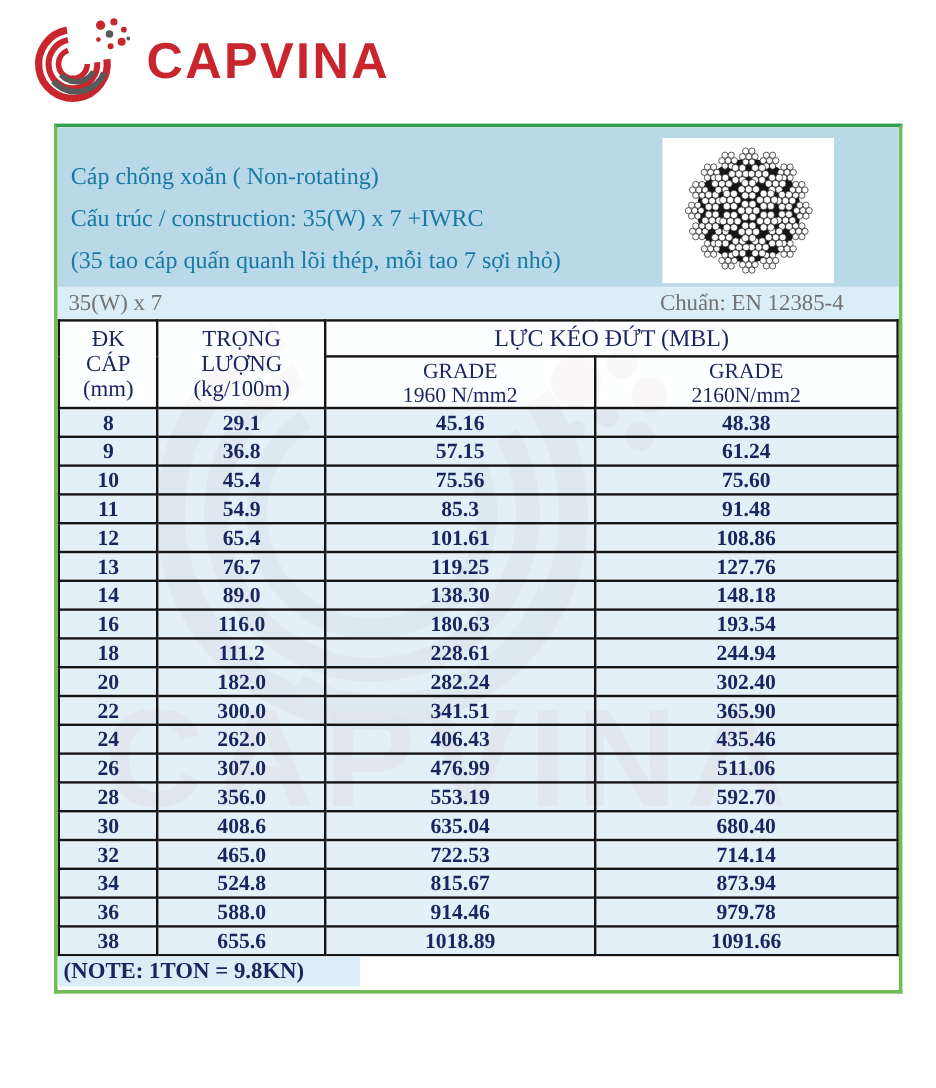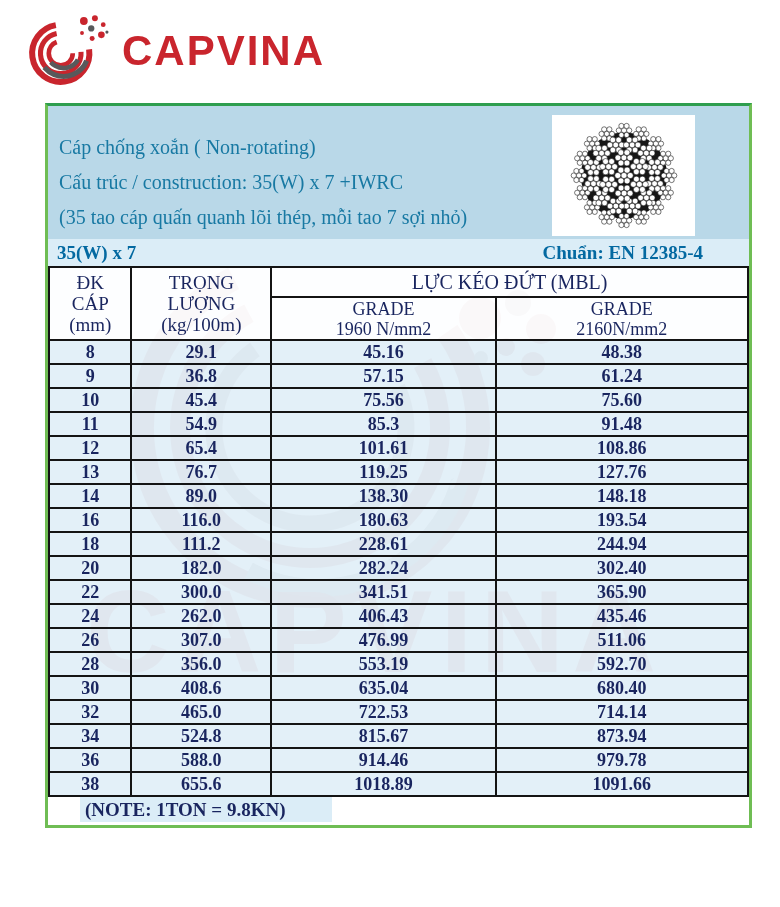--- a/index.html
+++ b/index.html
@@ -21,36 +21,36 @@
 
   
   .intro{position:relative;height:133px;background:#b9d8e8;}
   .intro-lines{padding:24px 0 0 11px;color:#1879a3;font-size:20px;line-height:35px;}
   .intro-lines p{margin:0;}
   .rope-box{position:absolute;left:504px;top:9px;width:143px;height:121px;background:#fff;
             display:flex;align-items:center;justify-content:center;}
 
   
   .band{height:27px;background:rgba(216,236,246,0.92);display:flex;align-items:center;
-        justify-content:space-between;font-weight:bold;font-size:19px;color:#0369a1;
+        justify-content:space-between;font-weight:normal;font-size:19px;color:#737373;
         padding:0 46px 0 9px;}
 
   
   table{width:100%;border-collapse:collapse;table-layout:fixed;}
   col.c1{width:11.8%;} col.c2{width:20%;} col.c3{width:32.1%;} col.c4{width:36.1%;}
   th,td{border:2px solid #141414;text-align:center;color:#19255f;overflow:hidden;}
   thead th{background:rgba(252,254,255,0.72);font-size:19px;font-weight:normal;padding:0;}
   th.hdr-span{line-height:21px;}
   th.mbl{height:28px;font-size:20px;}
   th.grade{height:41px;line-height:20px;font-size:18px;}
   tbody td{background:rgba(210,231,244,0.62);font-weight:bold;font-size:18px;
            height:22px;line-height:22px;padding:0;}
 
   
-  .note{height:25px;line-height:25px;background:#fff;font-weight:bold;font-size:19px;color:#19255f;padding-left:32px;}
+  .note{height:25px;line-height:25px;background:#fff;font-weight:bold;font-size:19px;color:#19255f;}
   .note-inner{display:inline-block;width:252px;background:rgba(217,236,247,0.95);padding-left:5px;
               box-sizing:border-box;}
 </style>
 </head>
 <body>
 
 <div class="page">
 
   <div class="logo-row">
     <svg width="96" height="90" viewBox="0 0 104 95">

